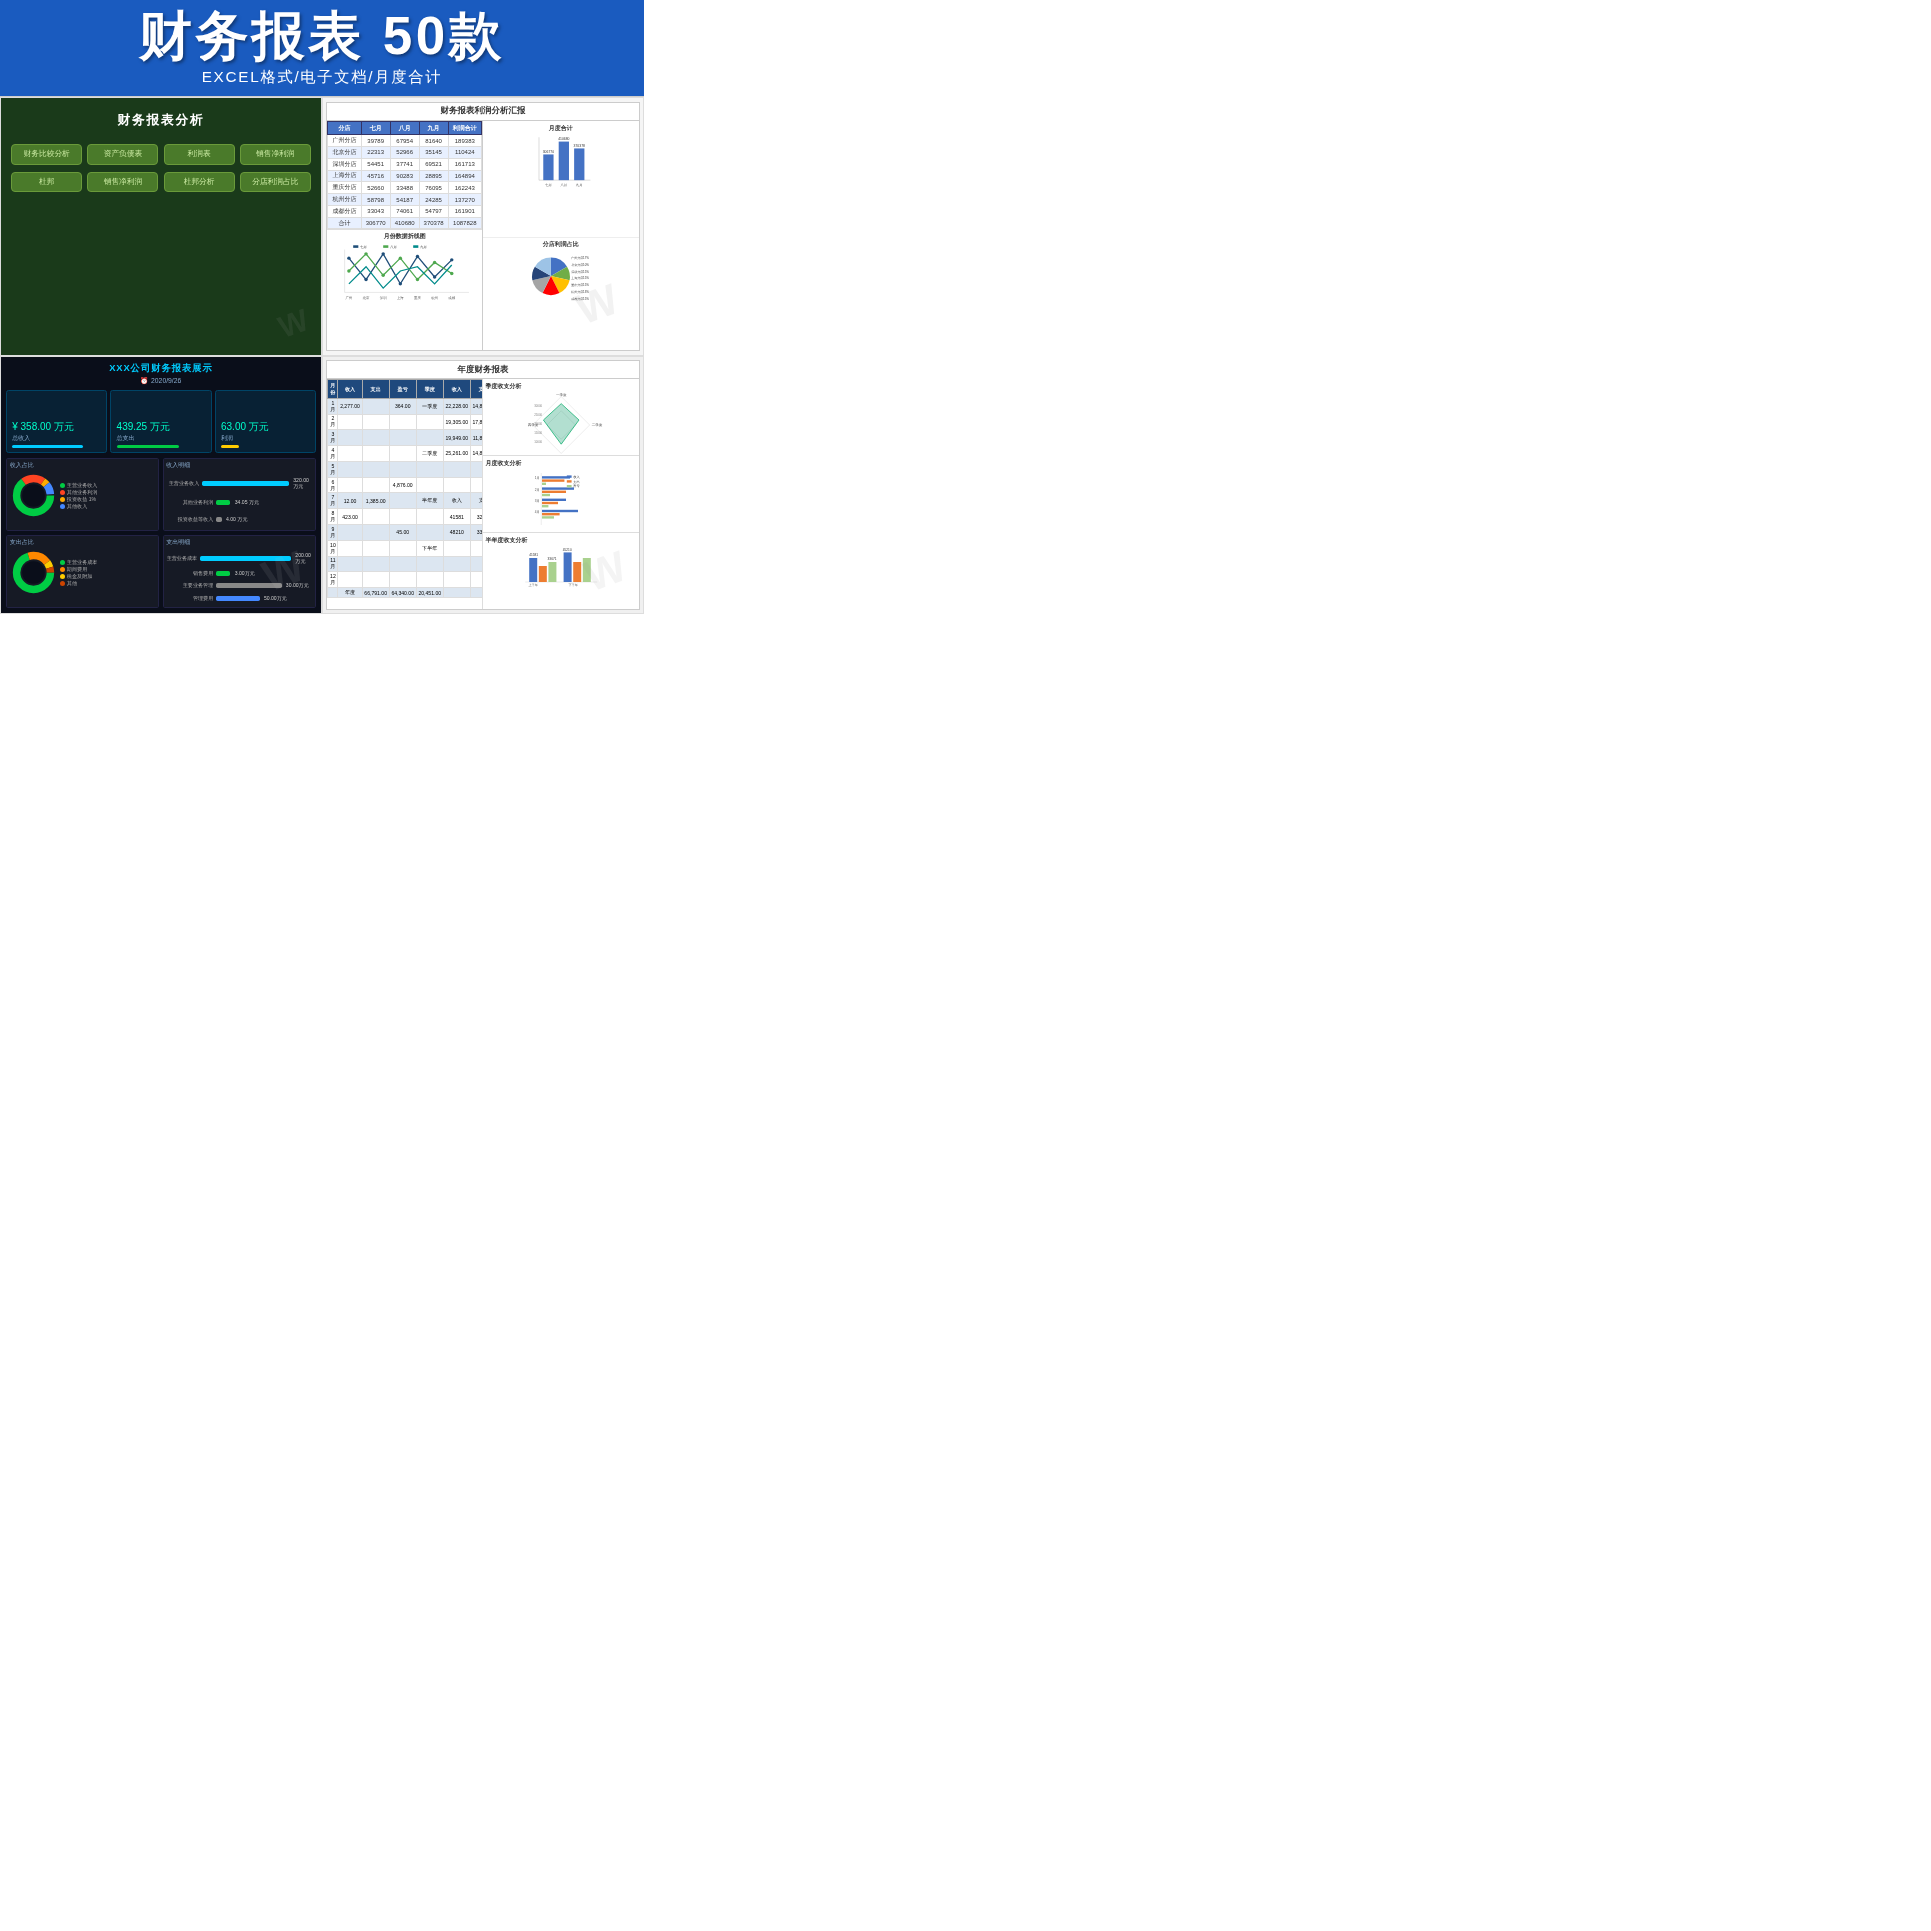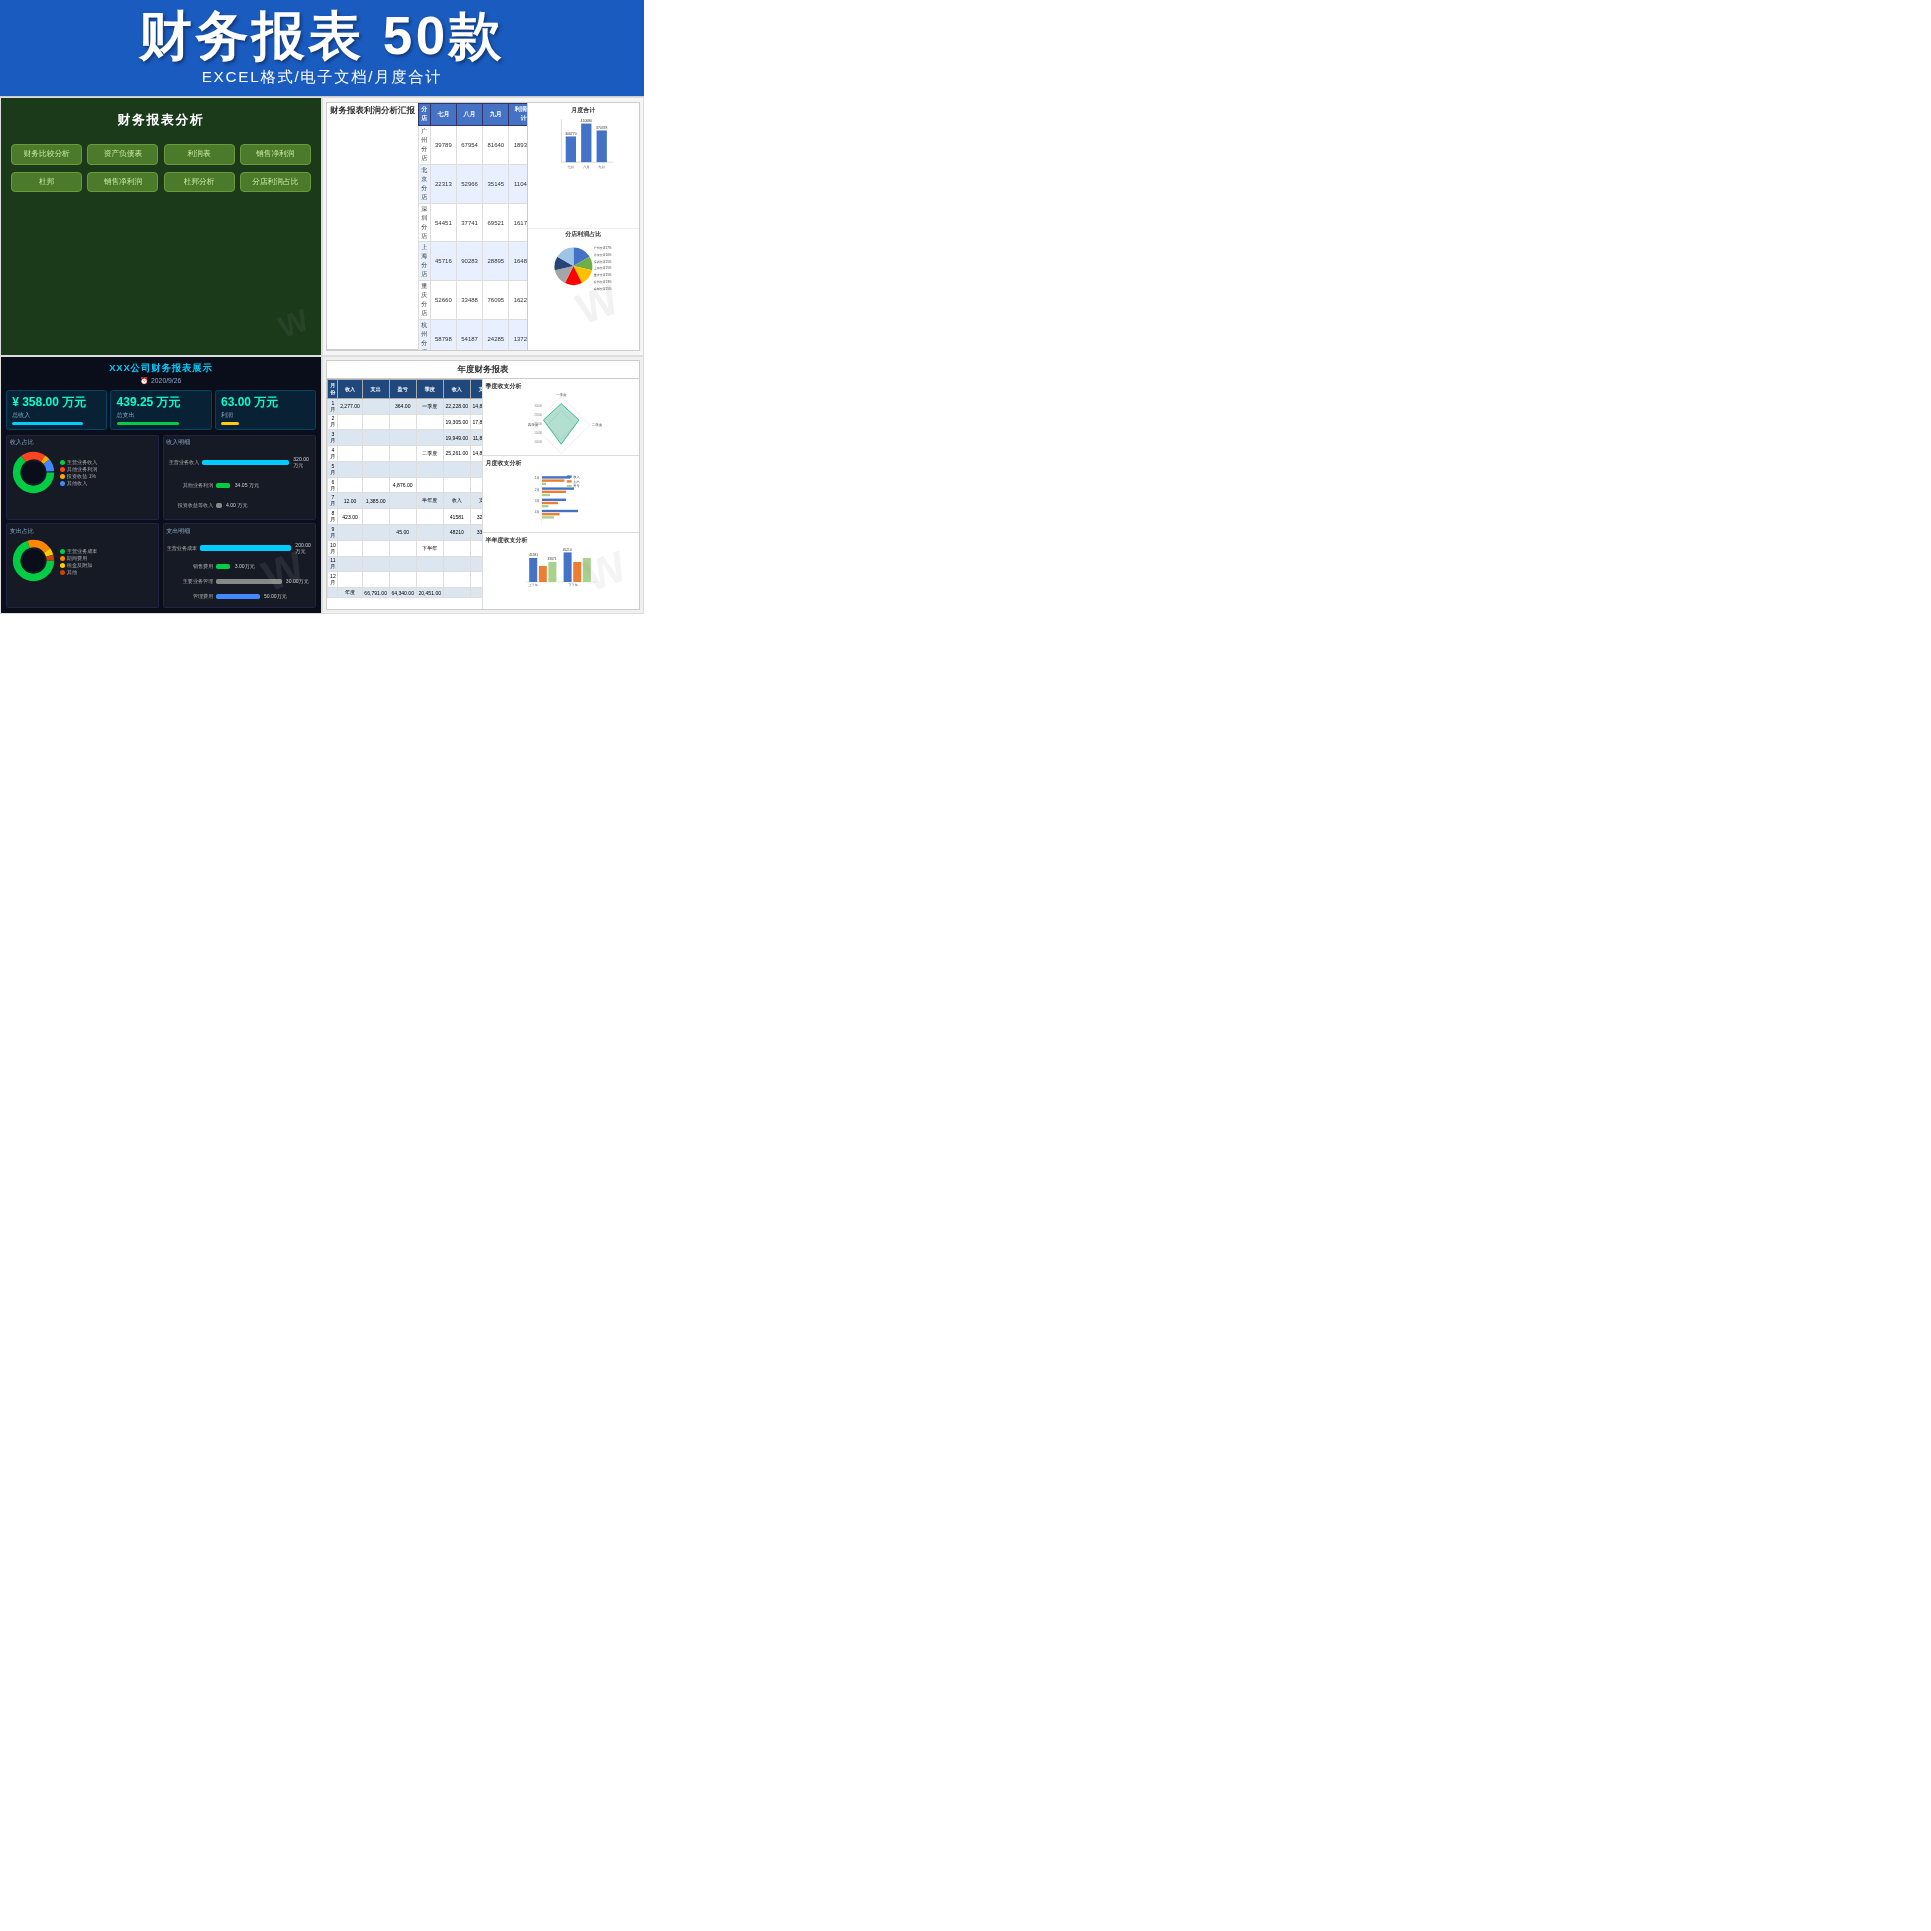--- a/index.html
+++ b/index.html
@@ -95,20 +95,21 @@
       background: #f5f5f5;
       padding: 3.4px;
       display: flex;
       flex-direction: column;
     }
     .q2-inner {
       background: #fff;
       border: 0.9px solid #ccc;
       flex: 1;
       display: flex;
+      flex-direction: column;
       overflow: hidden;
     }
     .q2-sheet-title {
       background: #fff;
       text-align: center;
       font-size: 8.5px;
       font-weight: bold;
       padding: 2.6px;
       border-bottom: 0.9px solid #ccc;
       color: #333;
@@ -197,23 +198,24 @@
     }
     .q3-kpi {
       background: rgba(0,150,200,0.15);
       border: 0.9px solid #004466;
       border-radius: 2.6px;
       padding: 3.4px 5.1px;
       display: flex;
       flex-direction: column;
     }
     .q3-kpi-value {
-      font-size: 12px;
-      font-weight: bold;
+      font-size: 10px;
+      font-weight: normal;
       color: #00ffcc;
+      margin-top: 26px;
     }
     .q3-kpi-label {
       font-size: 6px;
       color: #88aacc;
     }
     .q3-charts {
       display: grid;
       grid-template-columns: 1fr 1fr;
       gap: 3.4px;
       flex: 1;

